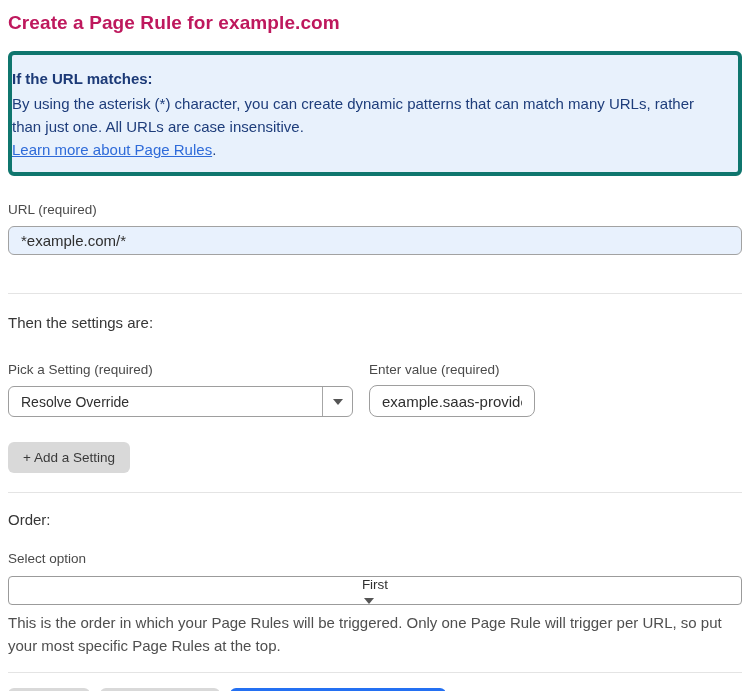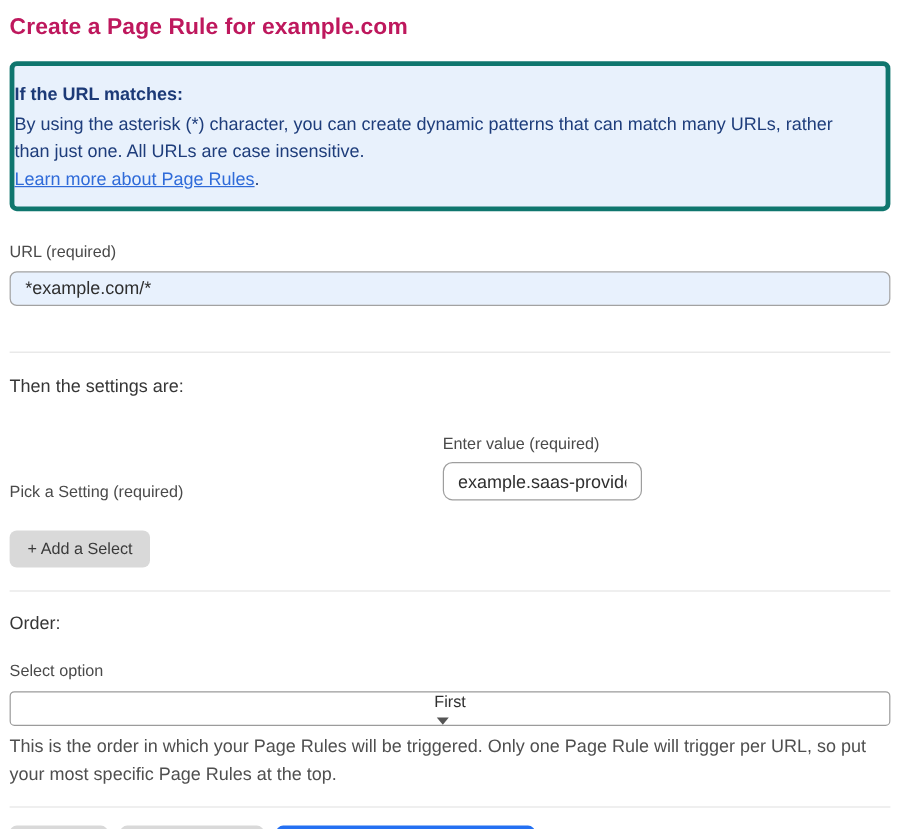--- a/index.html
+++ b/index.html
@@ -217,28 +217,34 @@
   <label class="field-label url-label">URL (required)</label>
   <input class="text-input url-input" type="text" value="*example.com/*" style="">
 
   <hr class="divider divider-1">
 
   <h2 class="section-heading settings-heading">Then the settings are:</h2>
 
   <div class="settings-row">
     <div class="setting-col">
       <label class="field-label">Pick a Setting (required)</label>
+      <div class="select-box">
+        <span class="select-text">Resolve Override</span>
+        <span class="select-arrow-zone">
+          <span class="caret-down"></span>
+        </span>
+      </div>
     </div>
     <div class="value-col">
       <label class="field-label">Enter value (required)</label>
       <input class="text-input value-input" type="text" value="example.saas-provider.com" style="">
     </div>
   </div>
 
-  <button class="btn btn-grey add-setting-btn">+ Add a Select</button>
+  <button class="btn btn-grey add-setting-btn">+ Add a Setting</button>
 
   <hr class="divider divider-2">
 
   <h2 class="section-heading order-heading">Order:</h2>
 
   <label class="field-label order-label">Select option</label>
   <div class="order-select">
     <span class="select-text">First</span>
     <span class="caret-down"></span>
   </div>

